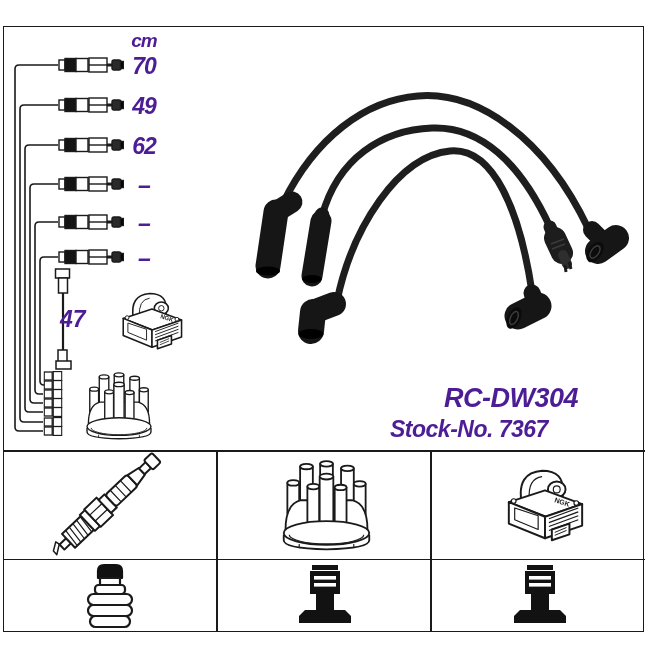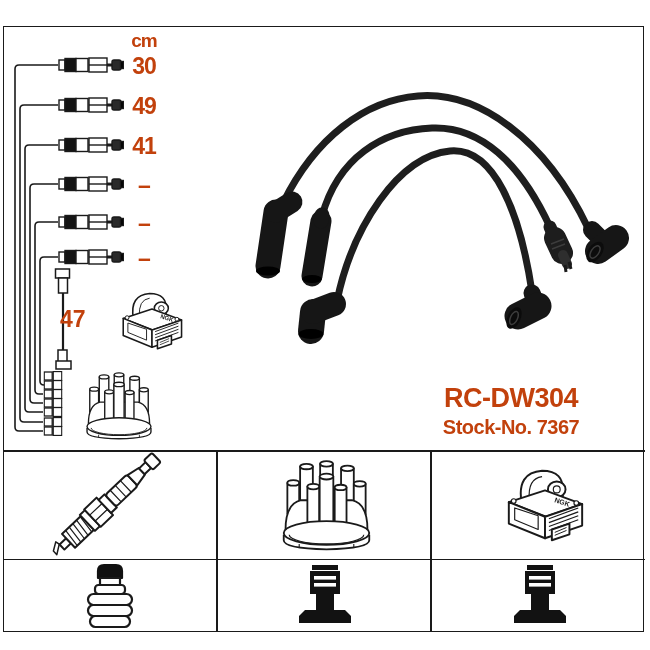--- a/index.html
+++ b/index.html
@@ -1,28 +1,28 @@
 <!DOCTYPE html>
 <html><head>
 <meta charset="utf-8">
 <style>
   html,body{margin:0;padding:0;background:#ffffff;}
   body{width:650px;height:650px;position:relative;overflow:hidden;
        font-family:"Liberation Sans", sans-serif;}
   .abs{position:absolute;}
   .line{background:#1a1a1a;}
   #frame{left:3px;top:26px;width:639px;height:604px;border:1.6px solid #1a1a1a;}
-  .txt{position:absolute;color:#c2410c;font-weight:bold;white-space:nowrap;}
+  .txt{position:absolute;color:#4c1d95;font-weight:bold;white-space:nowrap;font-style:italic;}
   .num{left:110px;width:68px;text-align:center;font-size:23px;letter-spacing:-1px;}
   #unit{top:30px;font-size:19px;}
   #len0{top:53px;} #len1{top:93px;text-align:center;} #len2{top:133px;}
   #len3{top:172px;} #len4{top:210px;} #len5{top:245px;}
   #coilLen{left:60px;top:306px;width:38px;font-size:23px;}
   #partNo{left:390px;top:383px;width:242px;text-align:center;font-size:27px;letter-spacing:-0.5px;}
-  #stockNo{left:390px;top:416px;width:242px;text-align:center;font-size:20px;letter-spacing:-0.5px;}
+  #stockNo{left:390px;top:416px;width:242px;text-align:left;font-size:23px;letter-spacing:-0.5px;}
   svg#art{position:absolute;left:0;top:0;}
 </style>
 </head>
 <body>
 
 <div id="frame" class="abs"></div>
 <div class="abs line" style="left:3px;top:450px;width:642px;height:1.6px"></div>
 <div class="abs line" style="left:3px;top:558.5px;width:642px;height:1.6px"></div>
 <div class="abs line" style="left:216px;top:450px;width:1.6px;height:181px"></div>
 <div class="abs line" style="left:430px;top:450px;width:1.6px;height:181px"></div>
@@ -216,21 +216,21 @@
     <rect x="6" y="30" width="44" height="11" rx="5.5"></rect>
     <rect x="6" y="41" width="44" height="11" rx="5.5"></rect>
     <rect x="8" y="52" width="40" height="11" rx="5.5"></rect>
   </g>
 
   <use href="#sym-term" x="297" y="565" width="56" height="58"></use>
   <use href="#sym-term" x="512" y="565" width="56" height="58"></use>
 </svg>
 
 <div class="txt num" id="unit">cm</div>
-<div class="txt num" id="len0">30</div>
+<div class="txt num" id="len0">70</div>
 <div class="txt num" id="len1">49</div>
-<div class="txt num" id="len2">41</div>
+<div class="txt num" id="len2">62</div>
 <div class="txt num" id="len3">–</div>
 <div class="txt num" id="len4">–</div>
 <div class="txt num" id="len5">–</div>
 <div class="txt" id="coilLen">47</div>
 <div class="txt" id="partNo">RC-DW304</div>
 <div class="txt" id="stockNo">Stock-No. 7367</div>
 
 </body></html>

